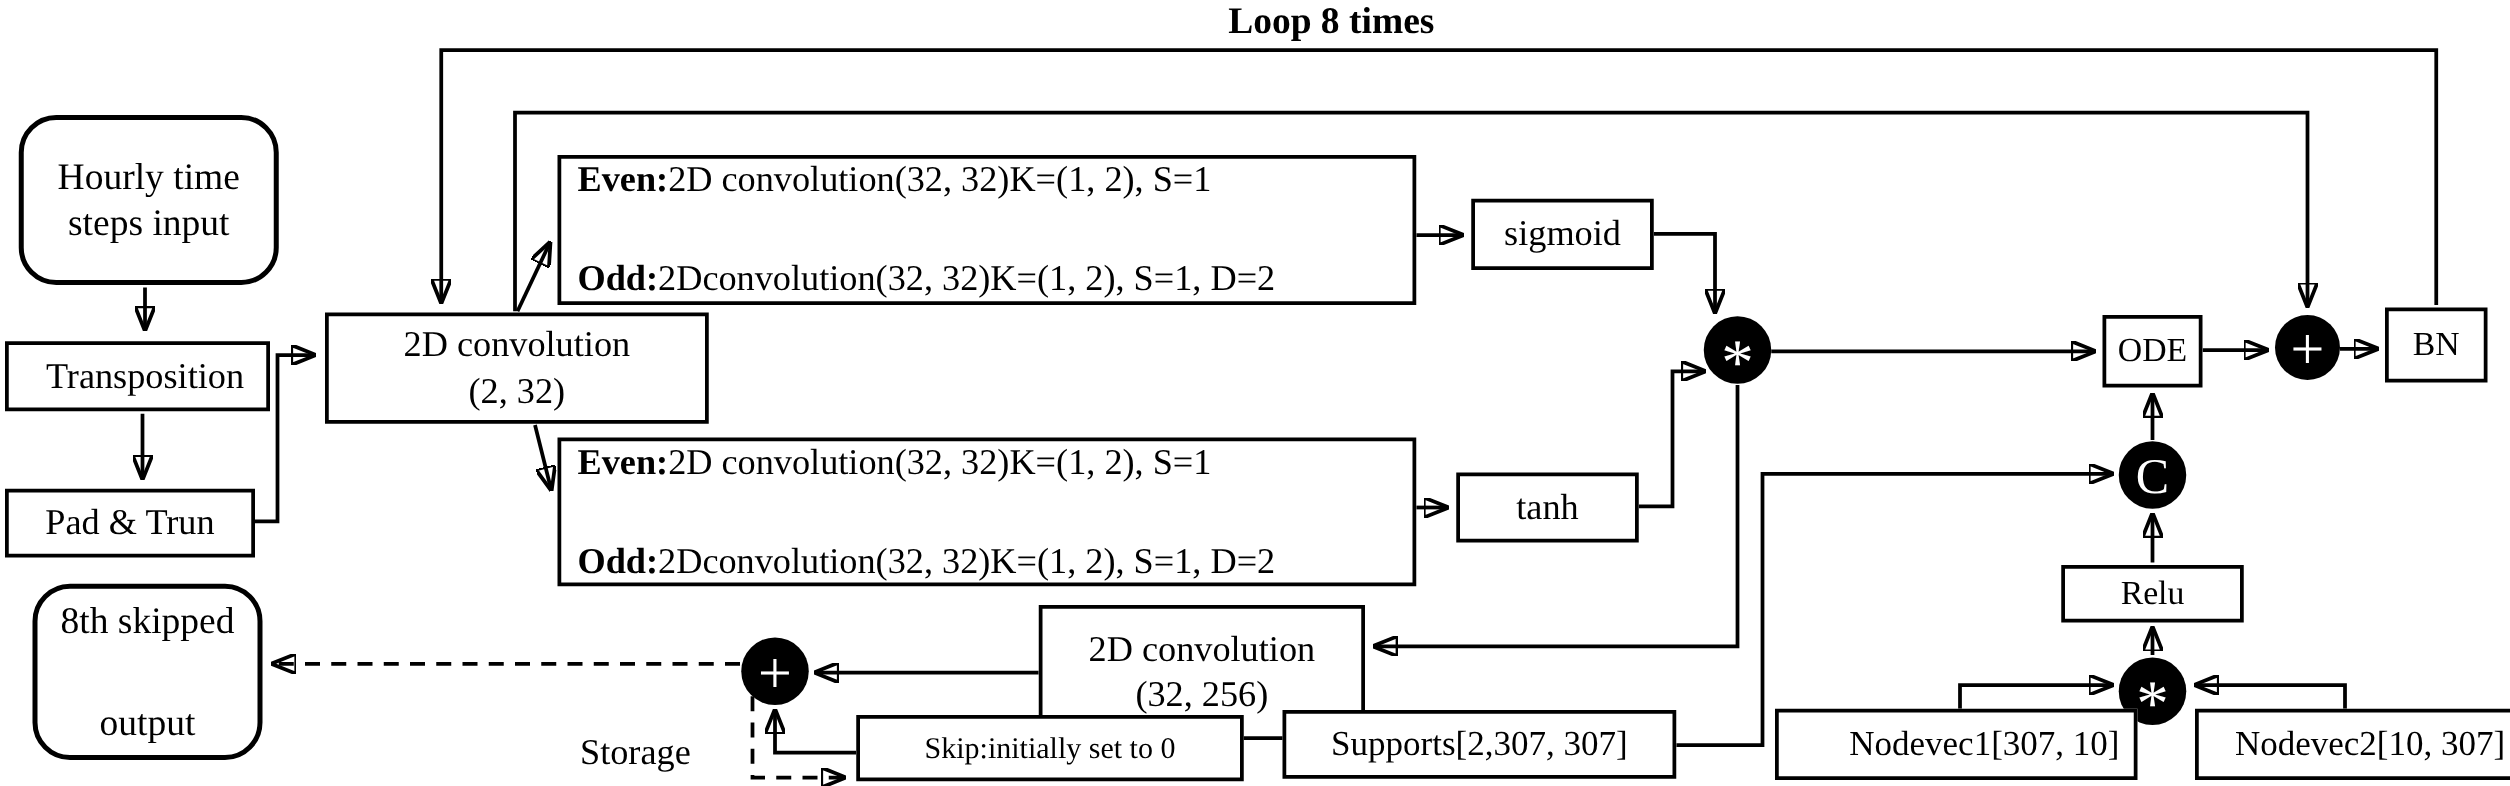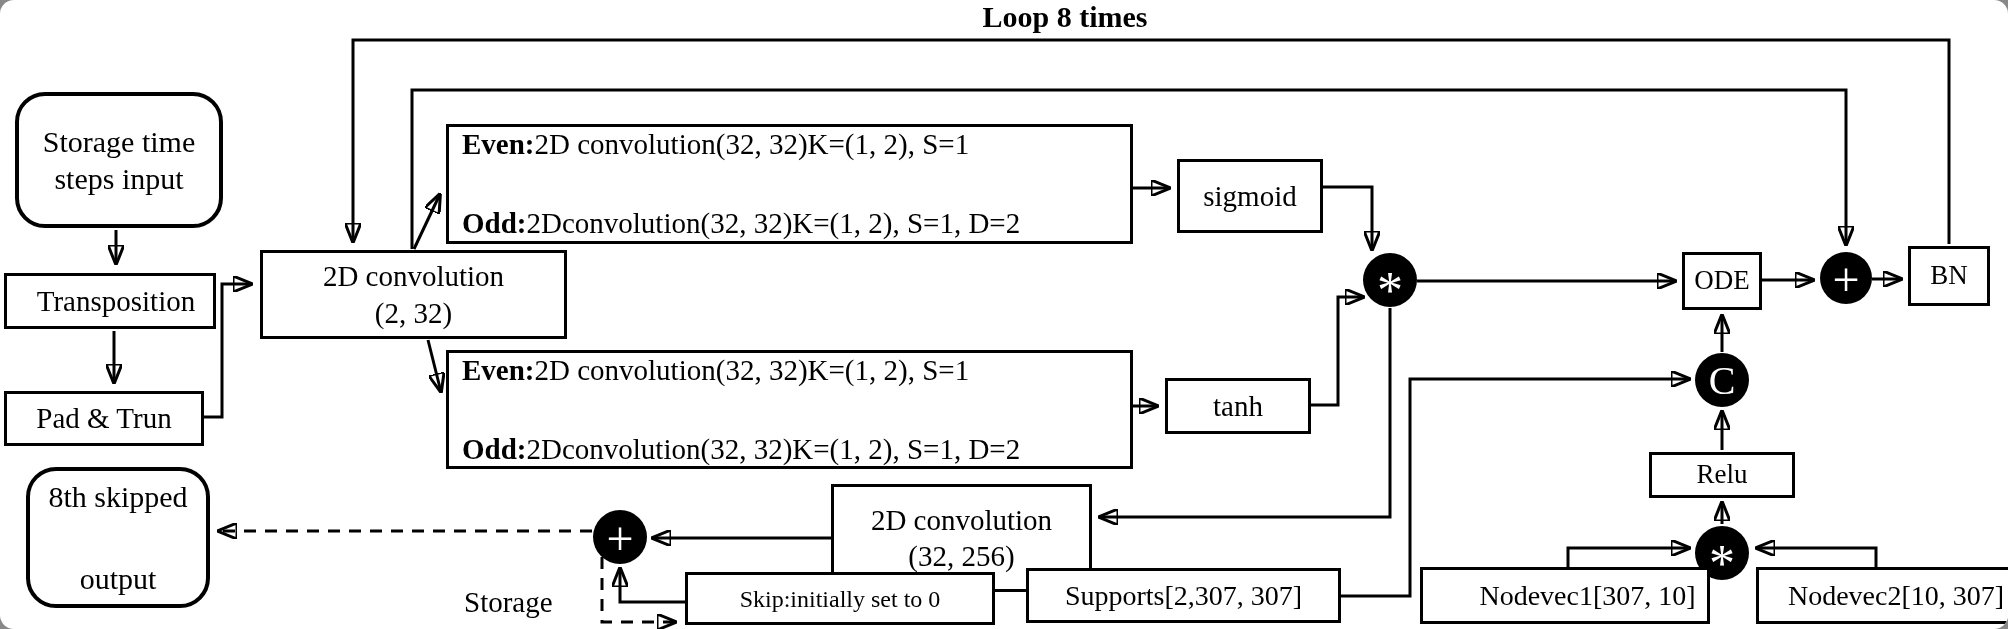--- a/index.html
+++ b/index.html
@@ -1,20 +1,20 @@
 <!DOCTYPE html>
 <html style="--ink: #000000; --paper: #ffffff;"><head>
 <meta charset="utf-8">
 <style>
   :root { --ink:#000000; --paper:#ffffff; }
   * { margin:0; padding:0; box-sizing:border-box; }
   body { background:#888; font-family:"Liberation Serif","DejaVu Serif",serif; }
   #canvas {
     position:relative; width:2008px; height:629px;
-    background:var(--paper); overflow:hidden; color:var(--ink);border-radius:14px;
+    background:var(--paper); overflow:hidden; color:var(--ink);
   }
   #wires { position:absolute; left:0; top:0; width:2008px; height:629px; }
   #wires path { fill:none; stroke:var(--ink); stroke-width:3; }
   #wires path.dashed { stroke-dasharray:12 9; }
   .box {
     position:absolute; background:var(--paper); border:3px solid var(--ink);
     display:flex; flex-direction:column; align-items:center; justify-content:center;
     text-align:center; line-height:1.25; font-size:29px; white-space:nowrap;
   }
   .rounded { border-radius:30px; border-width:4px; font-size:30px; }
@@ -69,21 +69,21 @@
     <path d="M1390,308 V517 H1099" marker-end="url(#arr)"></path>
     <path d="M831,538 H652" marker-end="url(#arr)"></path>
     <path d="M685,602 H620 V568" marker-end="url(#arr)"></path>
     <path class="dashed" d="M602,557 V622 H676" marker-end="url(#arr)"></path>
     <path class="dashed" d="M592,531 H218" marker-end="url(#arr)"></path>
   </svg>
 
   <div class="lbl title" style="left:915px; top:0px; width:300px; position:absolute;">Loop 8 times</div>
 
   <div class="box rounded" style="left:15px; top:92px; width:208px; height:136px;">
-    <span>Storage time</span>
+    <span>Hourly time</span>
     <span>steps input</span>
   </div>
 
   <div class="box" style="left:4px; top:273px; width:212px; height:56px;padding-left:12px;">
     <span>Transposition</span>
   </div>
 
   <div class="box" style="left:4px; top:391px; width:200px; height:55px;">
     <span>Pad &amp; Trun</span>
   </div>
@@ -104,21 +104,21 @@
 
   <div class="box eo" style="left:446px; top:350px; width:687px; height:119px;">
     <div>
       <b>Even:</b><span>2D convolution(32, 32)K=(1, 2), S=1</span>
     </div>
     <div>
       <b>Odd:</b><span>2Dconvolution(32, 32)K=(1, 2), S=1, D=2</span>
     </div>
   </div>
 
-  <div class="box" style="left:1177px; top:159px; width:146px; height:74px;">
+  <div class="box" style="left:1177px; top:159px; width:146px; height:57px;">
     <span>sigmoid</span>
   </div>
 
   <div class="box" style="left:1165px; top:378px; width:146px; height:56px;">
     <span>tanh</span>
   </div>
 
   <div class="op" style="left:1363px; top:253px; width:54px; height:54px;">
     <span class="sym sym-ast">*</span>
   </div>

